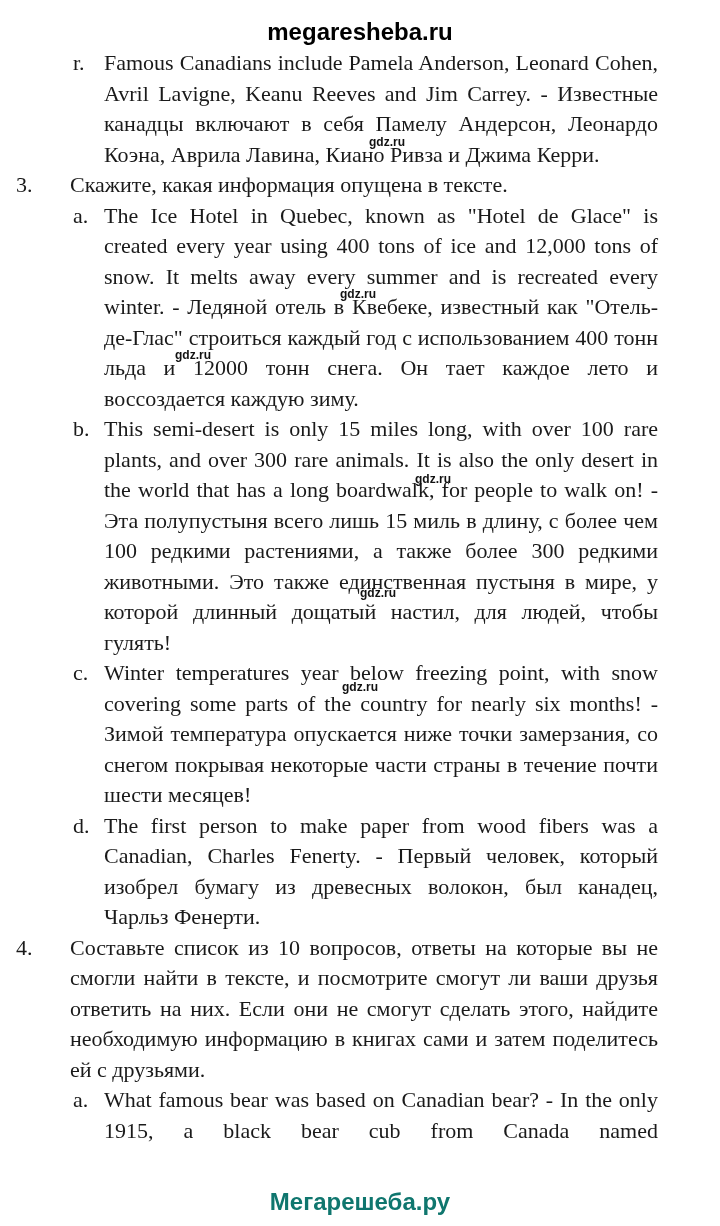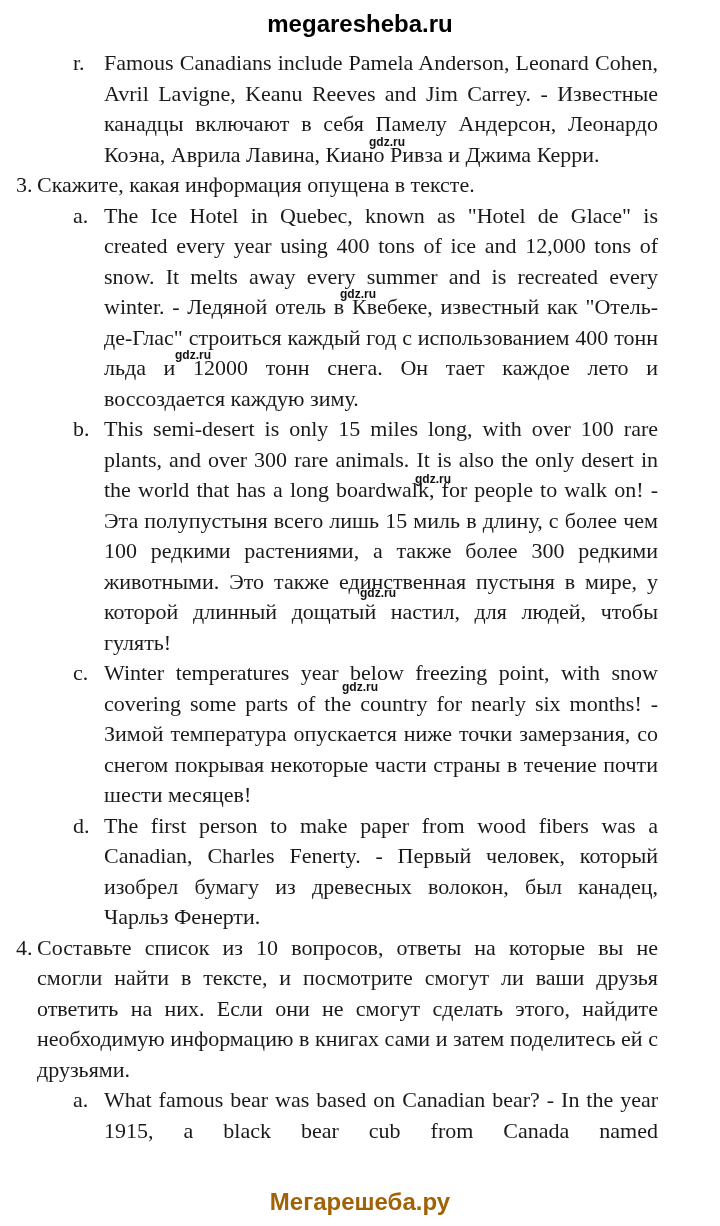--- a/index.html
+++ b/index.html
@@ -1,35 +1,35 @@
 <!DOCTYPE html>
 <html><head>
   <meta charset="utf-8">
   <style>
     html, body { margin: 0; padding: 0; background: #ffffff; }
     body { width: 720px; height: 1226px; position: relative; overflow: hidden; color: #1a1a1a; }
     .header {
-      position: absolute; top: 8px; left: 0; width: 720px; height: 36px;
+      position: absolute; top: 16px; left: 0; width: 720px; height: 36px;
       text-align: center; font-family: "Liberation Sans", sans-serif; font-weight: bold;
       font-size: 24px; line-height: 32px; color: #000;
     }
     .footer {
       position: absolute; top: 1186px; left: 0; width: 720px; height: 36px;
       text-align: center; font-family: "Liberation Sans", sans-serif; font-weight: bold;
-      font-size: 24px; line-height: 32px; color: #a16207;
+      font-size: 24px; line-height: 32px; color: #0f766e;
     }
     .content {
       position: absolute; left: 0; top: 48px; width: 720px;
       font-family: "Liberation Serif", serif; font-size: 22px; line-height: 30.5px;
     }
     .item { position: relative; margin: 0; }
     .item .marker { position: absolute; top: 0; }
     .item .text { display: block; text-align: justify; }
     .lvl1 .marker { left: 16px; }
-    .lvl1 .text { margin-left: 37px; margin-right: 62px; }
+    .lvl1 .text { margin-left: 70px; margin-right: 62px; }
     .lvl2 .marker { left: 73px; }
     .lvl2 .text { margin-left: 104px; margin-right: 62px; }
     .wm {
       position: absolute; font-family: "Liberation Sans", sans-serif; font-weight: bold;
       font-size: 12px; line-height: 14px; color: #111;
     }
   </style>
 </head>
 <body>
 
@@ -61,21 +61,21 @@
     <span class="marker">d.</span>
     <span class="text">The first person to make paper from wood fibers was a Canadian, Charles Fenerty. - Первый человек, который изобрел бумагу из древесных волокон, был канадец, Чарльз Фенерти.</span>
   </div>
 
   <div class="item lvl1">
     <span class="marker">4.</span>
     <span class="text">Составьте список из 10 вопросов, ответы на которые вы не смогли найти в тексте, и посмотрите смогут ли ваши друзья ответить на них. Если они не смогут сделать этого, найдите необходимую информацию в книгах сами и затем поделитесь ей с друзьями.</span>
   </div>
   <div class="item lvl2">
     <span class="marker">a.</span>
-    <span class="text" style="text-align-last: justify;">What famous bear was based on Canadian bear? - In the year 1915, a black bear cub from Canada named</span>
+    <span class="text" style="text-align-last: justify;">What famous bear was based on Canadian bear? - In the only 1915, a black bear cub from Canada named</span>
   </div>
 </div>
 
 <span class="wm" style="left:369px; top:135px;">gdz.ru</span>
 <span class="wm" style="left:340px; top:287px;">gdz.ru</span>
 <span class="wm" style="left:175px; top:348px;">gdz.ru</span>
 <span class="wm" style="left:415px; top:472px;">gdz.ru</span>
 <span class="wm" style="left:360px; top:586px;">gdz.ru</span>
 <span class="wm" style="left:342px; top:680px;">gdz.ru</span>
 

